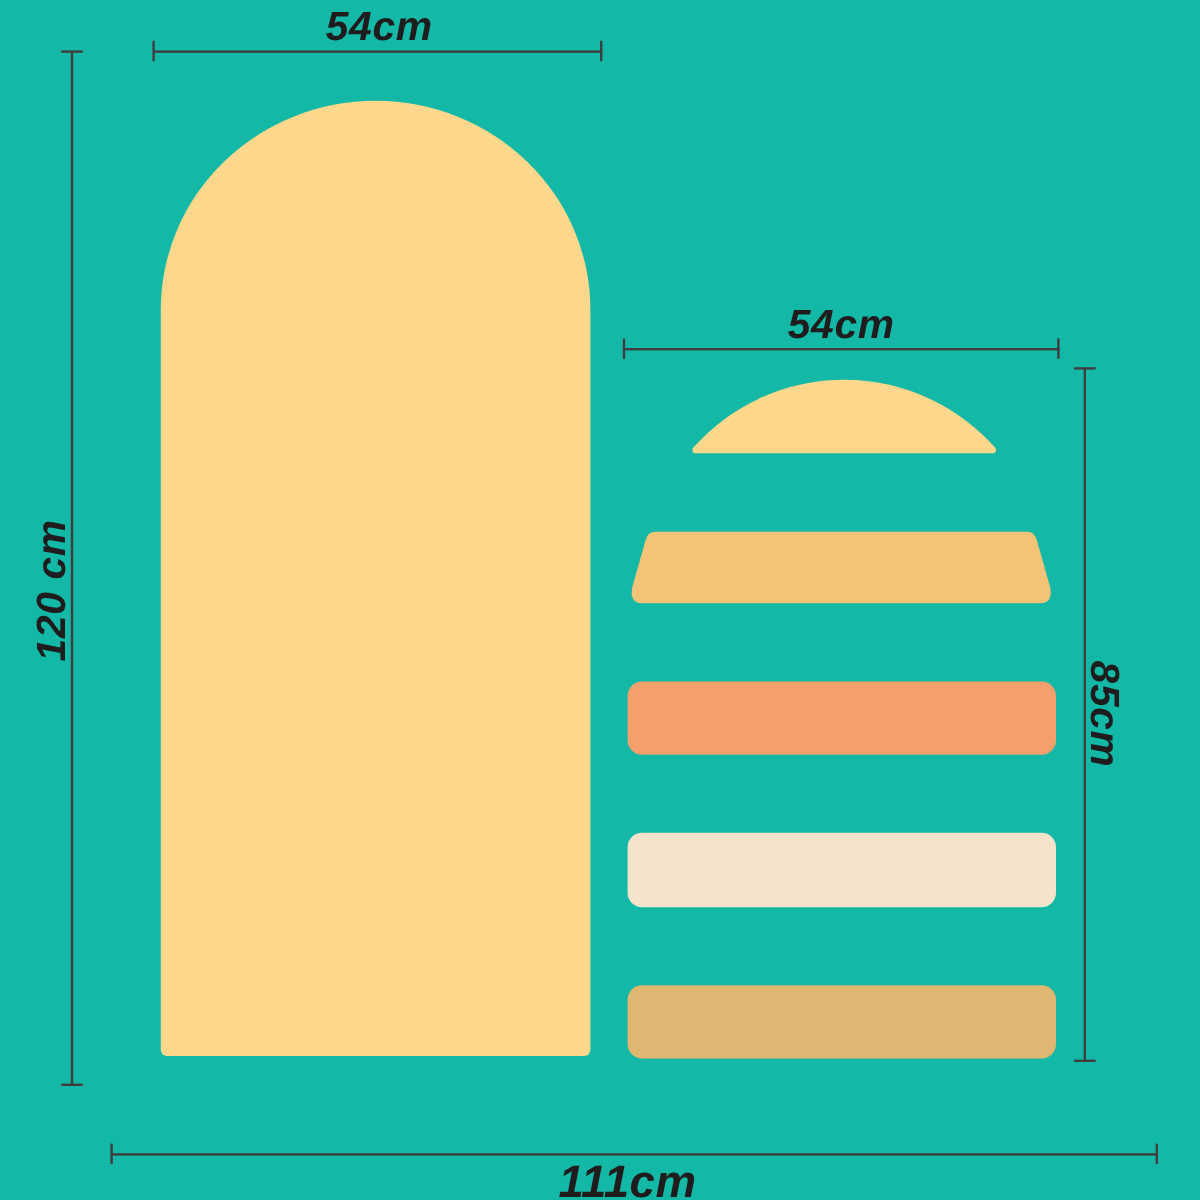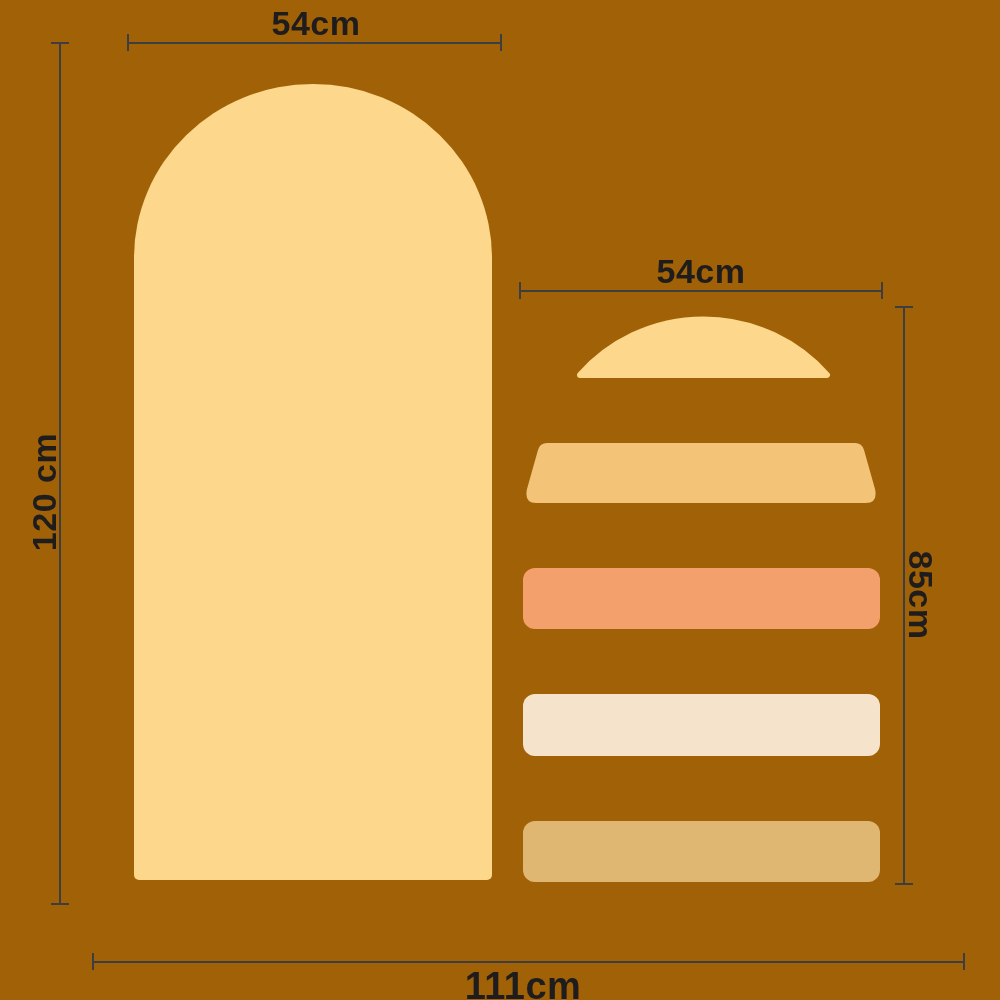--- a/index.html
+++ b/index.html
@@ -27,21 +27,21 @@
   .arch{
     position:absolute;
     left:134px;top:84px;width:358px;height:796px;
     border-radius:179px 179px 5px 5px / 174px 174px 5px 5px;
   }
   svg{display:block;}
 </style>
 </head>
 <body>
 
-<div id="stage" style="background-color: #a16207;">
+<div id="stage" style="background-color: #14b8a6; font-style: italic;">
 
   <div class="arch" style="background-color: rgb(253, 215, 140);"></div>
 
   <div>
     <div class="m-line" style="left: 128px; top: 42px; width: 374px; height: 2px; background-color: rgb(62, 62, 64);"></div>
     <div class="m-tick" style="left: 127px; top: 34px; width: 2px; height: 17px; background-color: rgb(62, 62, 64);"></div>
     <div class="m-tick" style="left: 500px; top: 34px; width: 2px; height: 17px; background-color: rgb(62, 62, 64);"></div>
     <div class="m-label" style="left: 316px; top: 23px; color: rgb(30, 28, 28);">54cm</div>
   </div>
 

